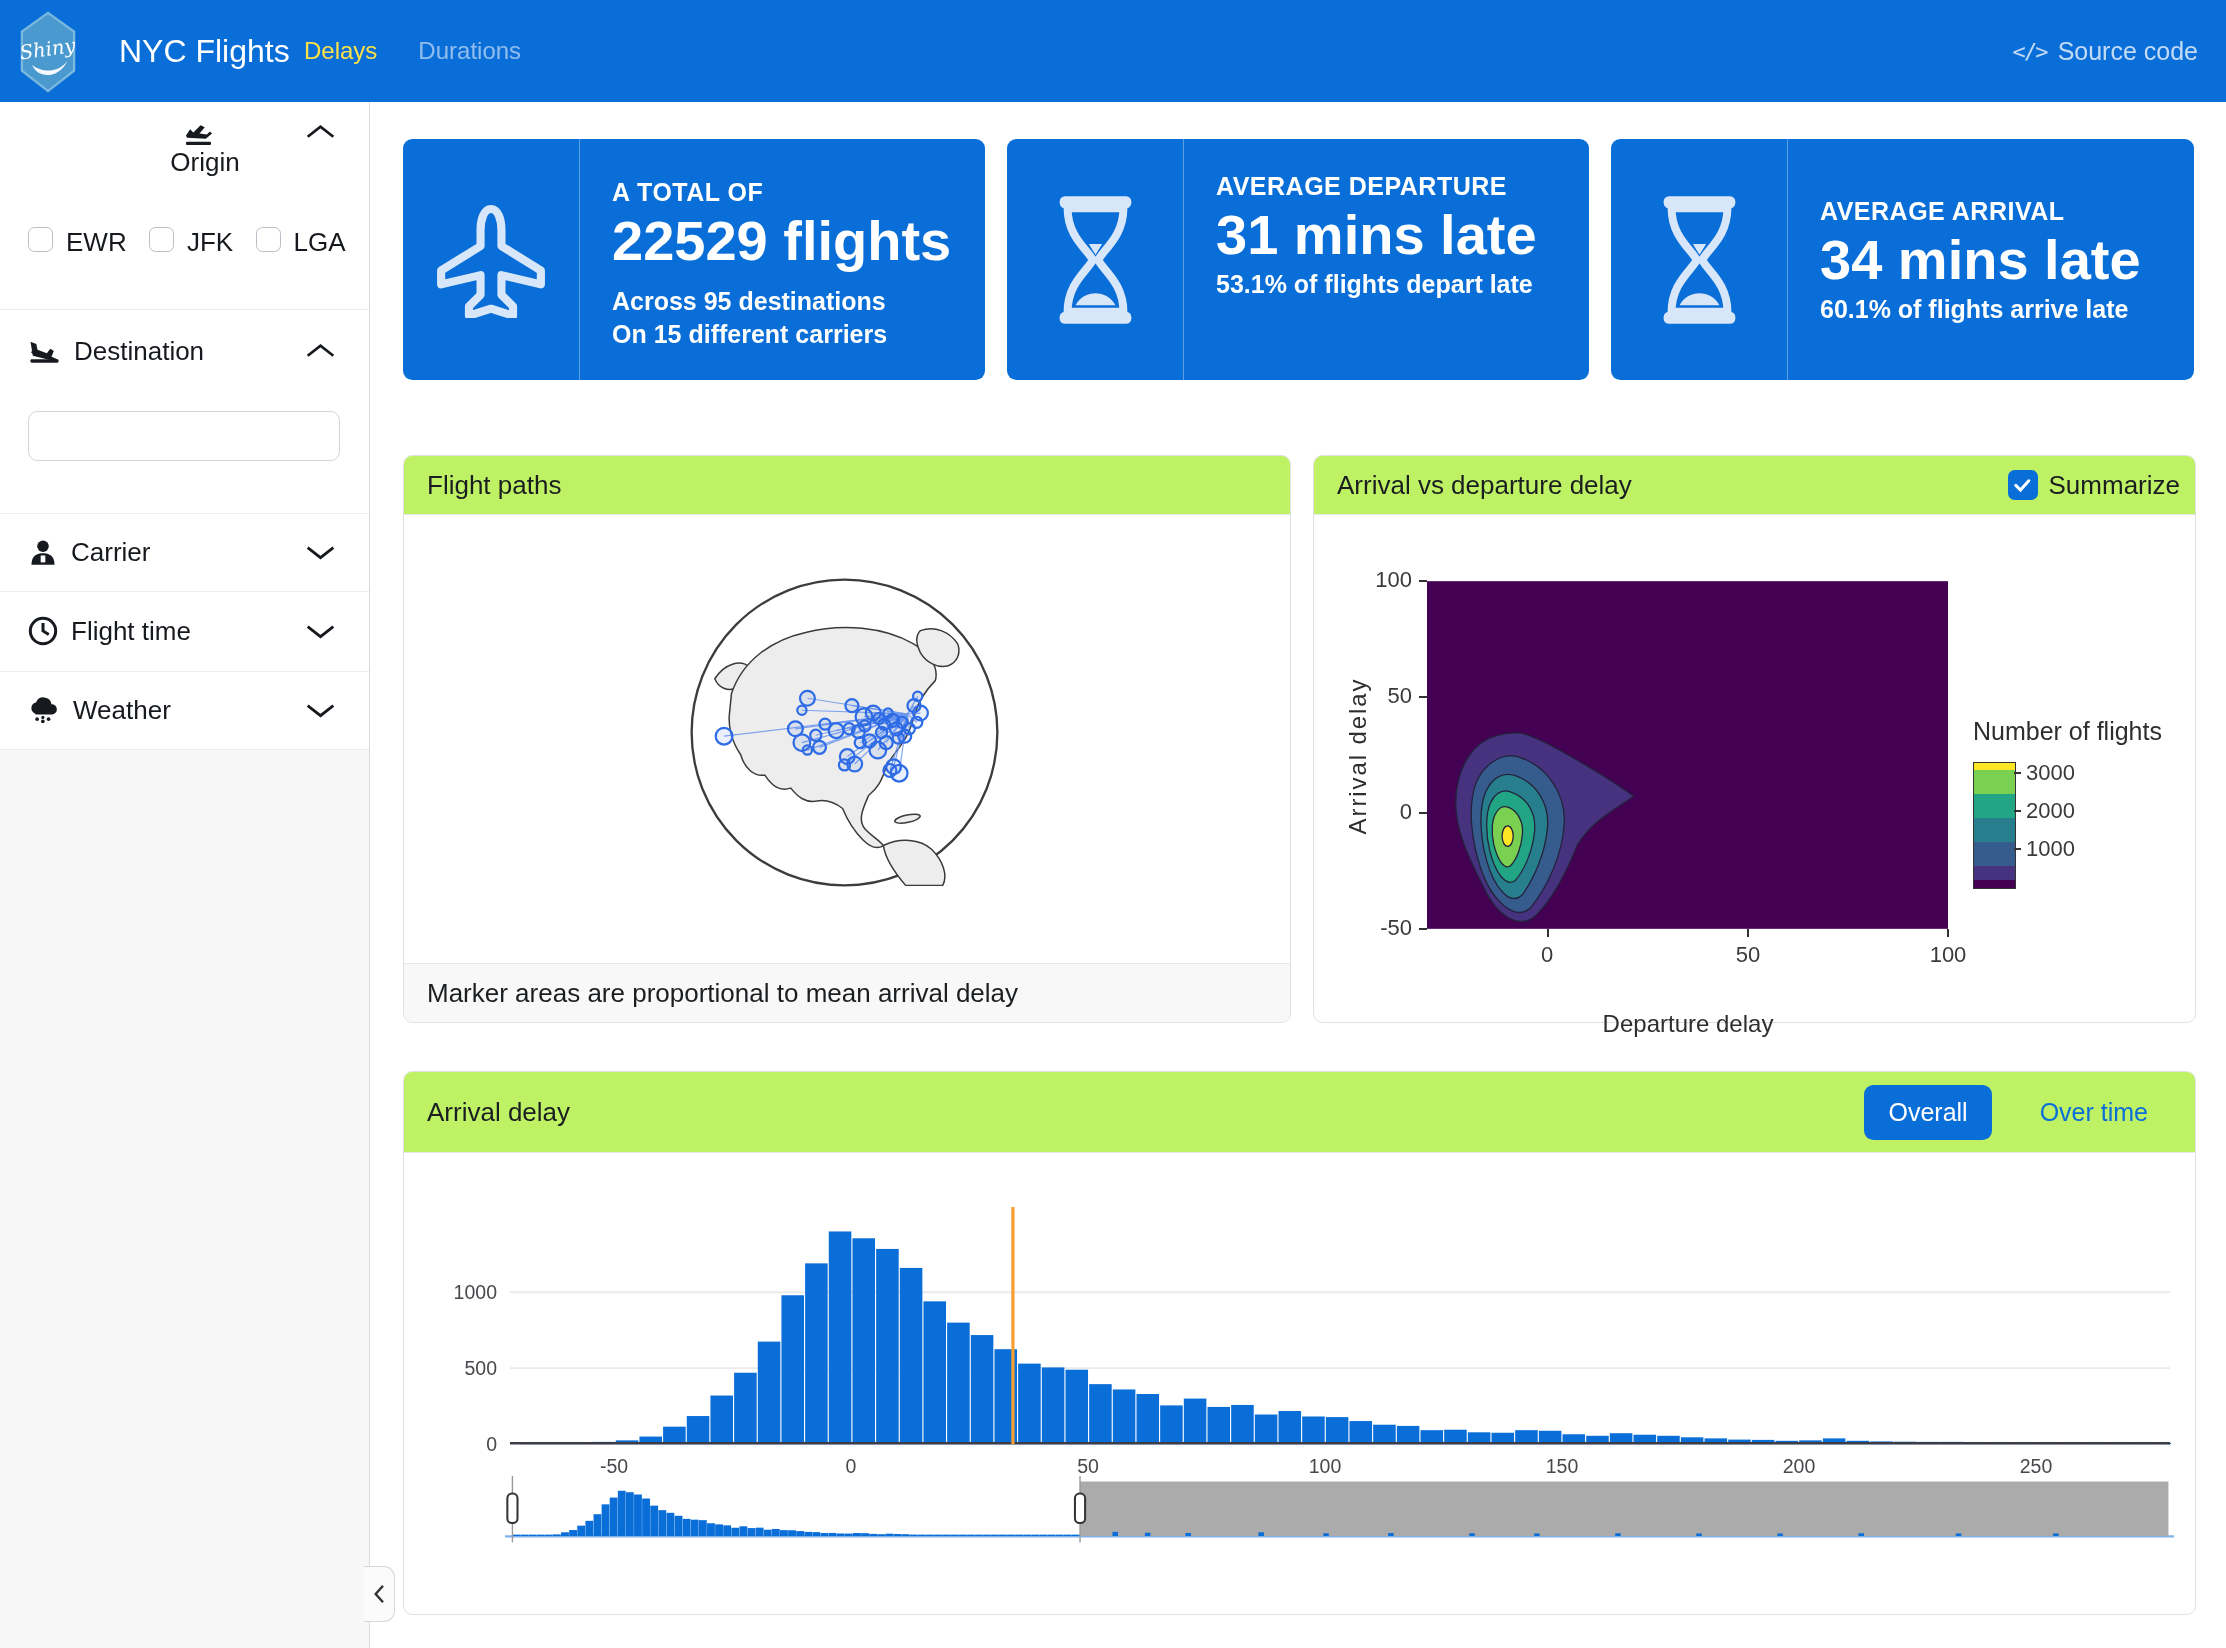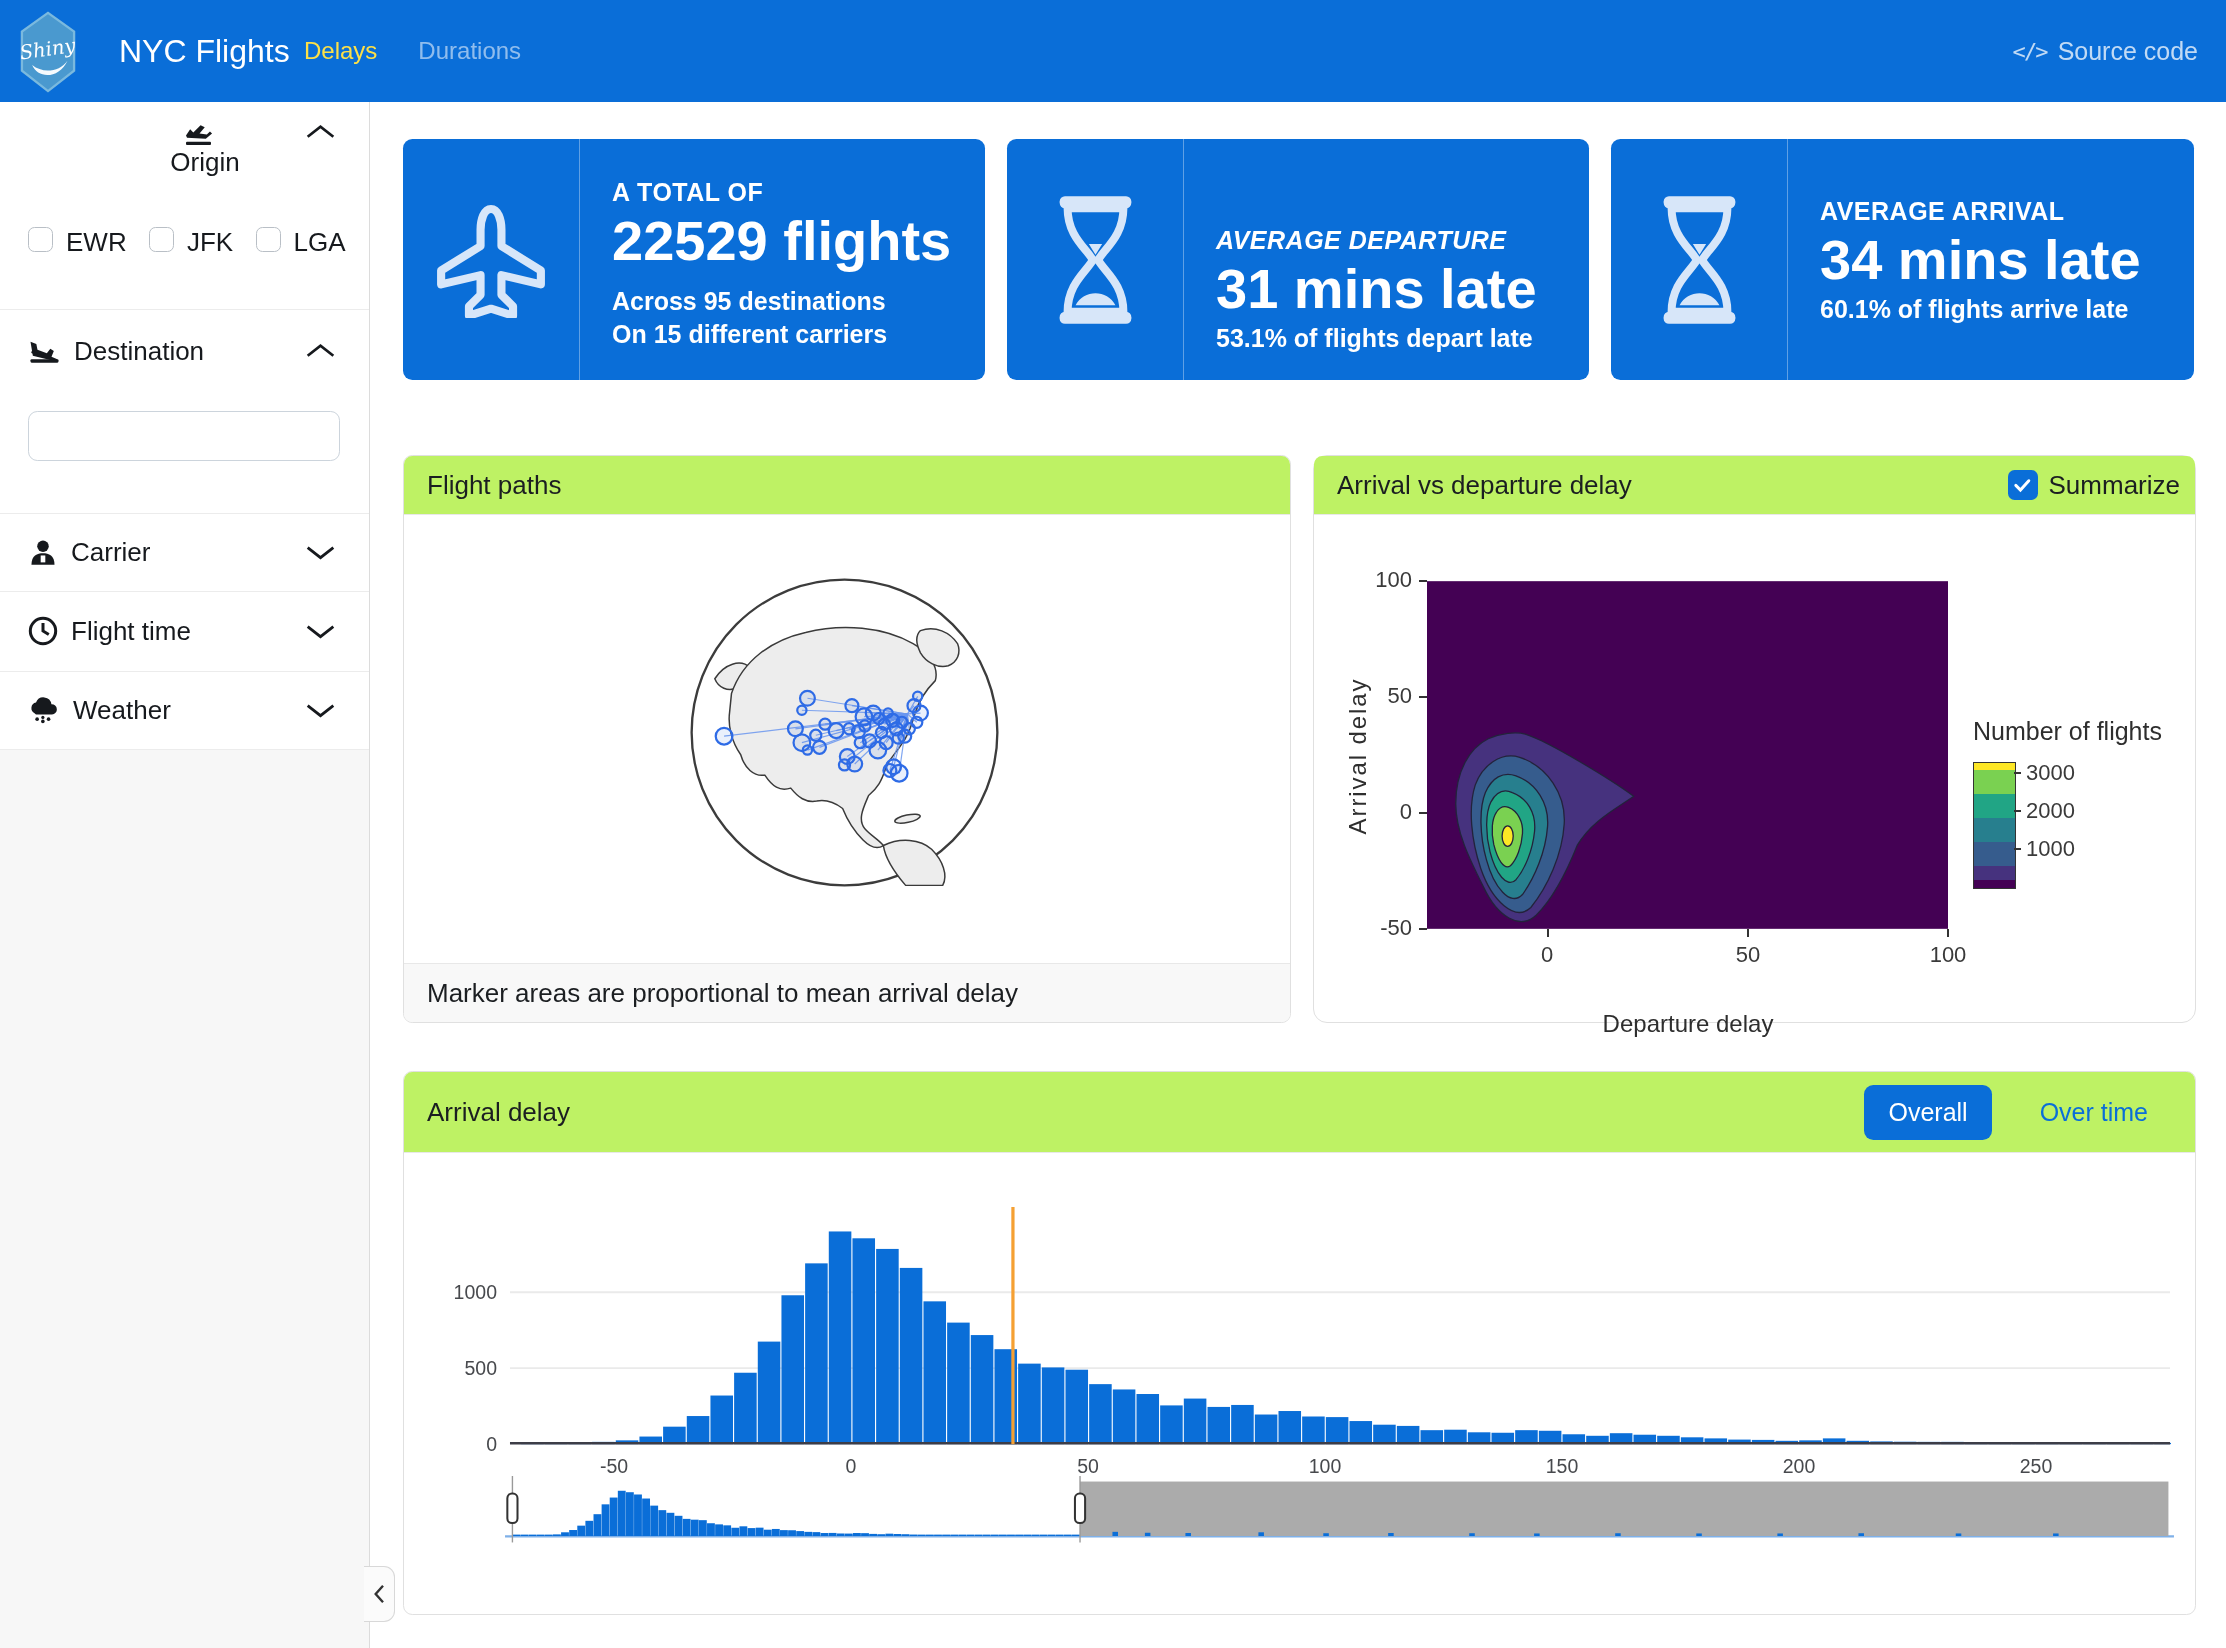--- a/index.html
+++ b/index.html
@@ -171,21 +171,21 @@
   <div class="vbox-showcase">
     <svg width="93" height="134" viewBox="0 0 70 100">
       <rect x="8" y="2" width="54" height="9" rx="4" fill="#d7e6f9"></rect>
       <rect x="8" y="89" width="54" height="9" rx="4" fill="#d7e6f9"></rect>
       <path d="M14 11 H56 C56 32 42 41 37 50 C42 59 56 68 56 89 H14 C14 68 28 59 33 50 C28 41 14 32 14 11 Z" fill="none" stroke="#d7e6f9" stroke-width="6"></path>
       <path d="M20 84 C26 72 44 72 50 84 Z M30 38 H40 L35 46 Z" fill="#d7e6f9"></path>
     </svg>
   </div>
   <div class="vbox-div"></div>
   <div class="vbox-text">
-    <div class="vbox-kicker" style="margin-top:87px;font-style:italic;">AVERAGE DEPARTURE</div>
+    <div class="vbox-kicker" style="margin-top:33px;">AVERAGE DEPARTURE</div>
     <div class="vbox-value">31 mins late</div>
     <div class="vbox-sub">53.1% of flights depart late</div>
   </div>
 </div>
 
 <div class="vbox" style="left:1611px;width:583px;">
   <div class="vbox-showcase">
     <svg width="93" height="134" viewBox="0 0 70 100">
       <rect x="8" y="2" width="54" height="9" rx="4" fill="#d7e6f9"></rect>
       <rect x="8" y="89" width="54" height="9" rx="4" fill="#d7e6f9"></rect>
@@ -295,21 +295,21 @@
         <circle cx="222" cy="157" r="7" fill="rgba(46,107,230,0.10)" stroke="#2e6be6" stroke-width="2.4"></circle>
         <circle cx="210" cy="170" r="6" fill="rgba(46,107,230,0.10)" stroke="#2e6be6" stroke-width="2.4"></circle>
         <circle cx="192" cy="163" r="6" fill="rgba(46,107,230,0.10)" stroke="#2e6be6" stroke-width="2.4"></circle>
       </g>
   </svg>
   <div class="card-footer">
     <span>Marker areas are proportional to mean arrival delay</span>
   </div>
 </div>
 
-<div class="card" style="left:1313px;top:455px;width:883px;height:568px;border-radius:14px;">
+<div class="card" style="left:1313px;top:455px;width:883px;height:568px;">
   <div class="card-header">
     <span class="card-title">Arrival vs departure delay</span>
     <div style="position:absolute;right:15px;display:flex;align-items:center;gap:11px;">
       <span class="sum-check">
         <svg width="18.6" height="16.7" viewBox="0 0 20 18">
           <polyline points="3,9 8,14 17,4" fill="none" stroke="#fff" stroke-width="3.2" stroke-linecap="round"></polyline>
         </svg>
       </span>
       <span style="font-size:26px;color:#1b1e21;">Summarize</span>
     </div>

